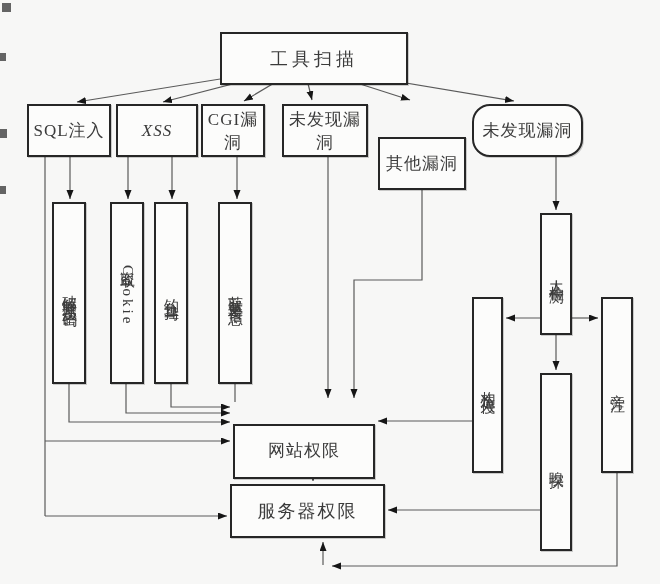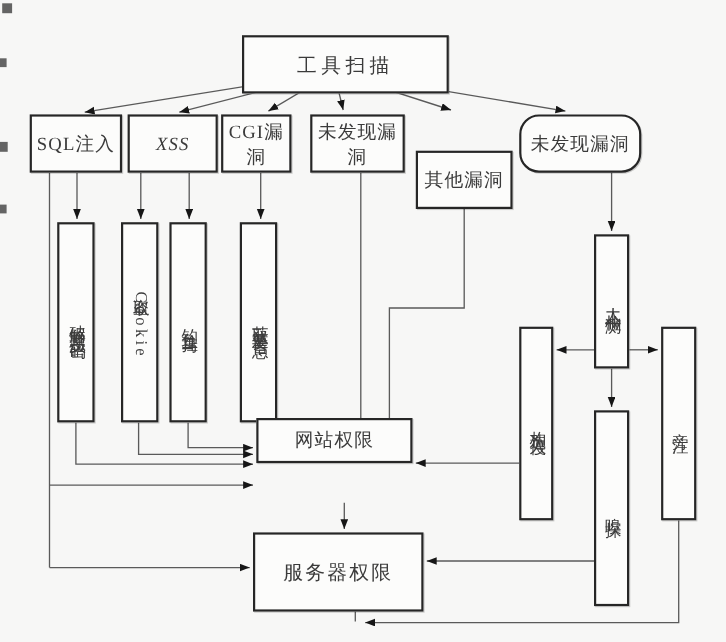--- a/index.html
+++ b/index.html
@@ -119,21 +119,21 @@
   <div class="node" style="left:472px;top:297px;width:31px;height:176px;">
     <span class="vtext">构造入侵</span>
   </div>
   <div class="node" style="left:601px;top:297px;width:32px;height:176px;">
     <span class="vtext">旁注</span>
   </div>
   <div class="node" style="left:540px;top:373px;width:32px;height:178px;">
     <span class="vtext">嗅探</span>
   </div>
 
-  <div class="node two-line" style="left:233px;top:380px;width:142px;height:41px;">
+  <div class="node two-line" style="left:233px;top:424px;width:142px;height:55px;">
     <span>网站权限</span>
   </div>
 
-  <div class="node big" style="left:230px;top:484px;width:155px;height:72px;letter-spacing:2px;">
+  <div class="node big" style="left:230px;top:484px;width:155px;height:54px;letter-spacing:2px;">
     <span>服务器权限</span>
   </div>
 
 </div>
 
 </body></html>

